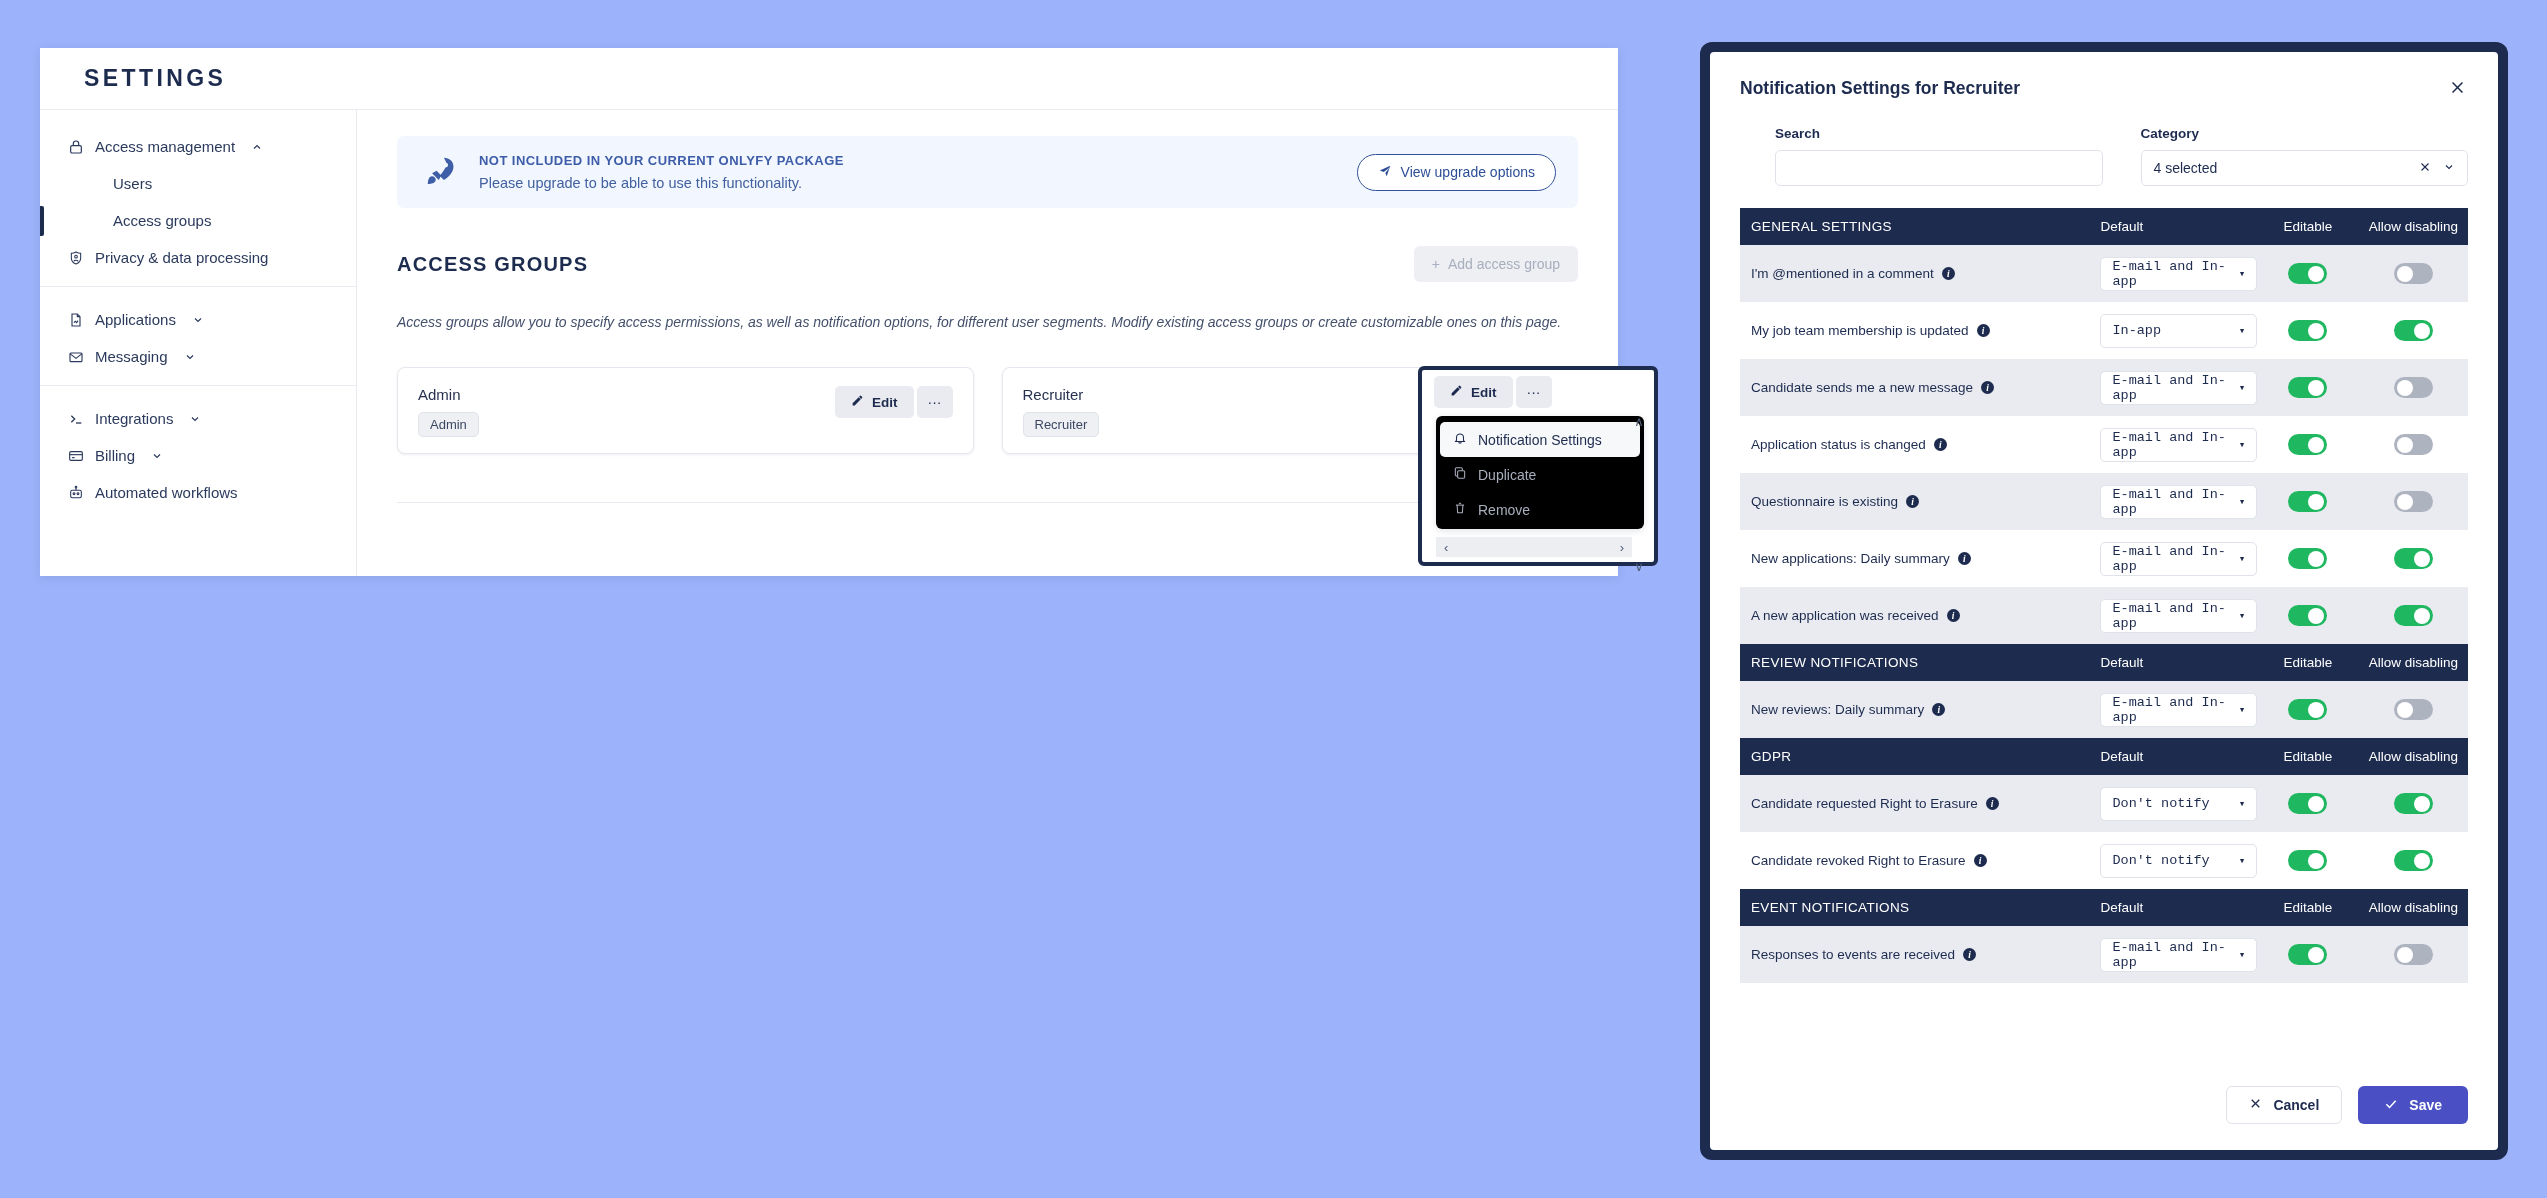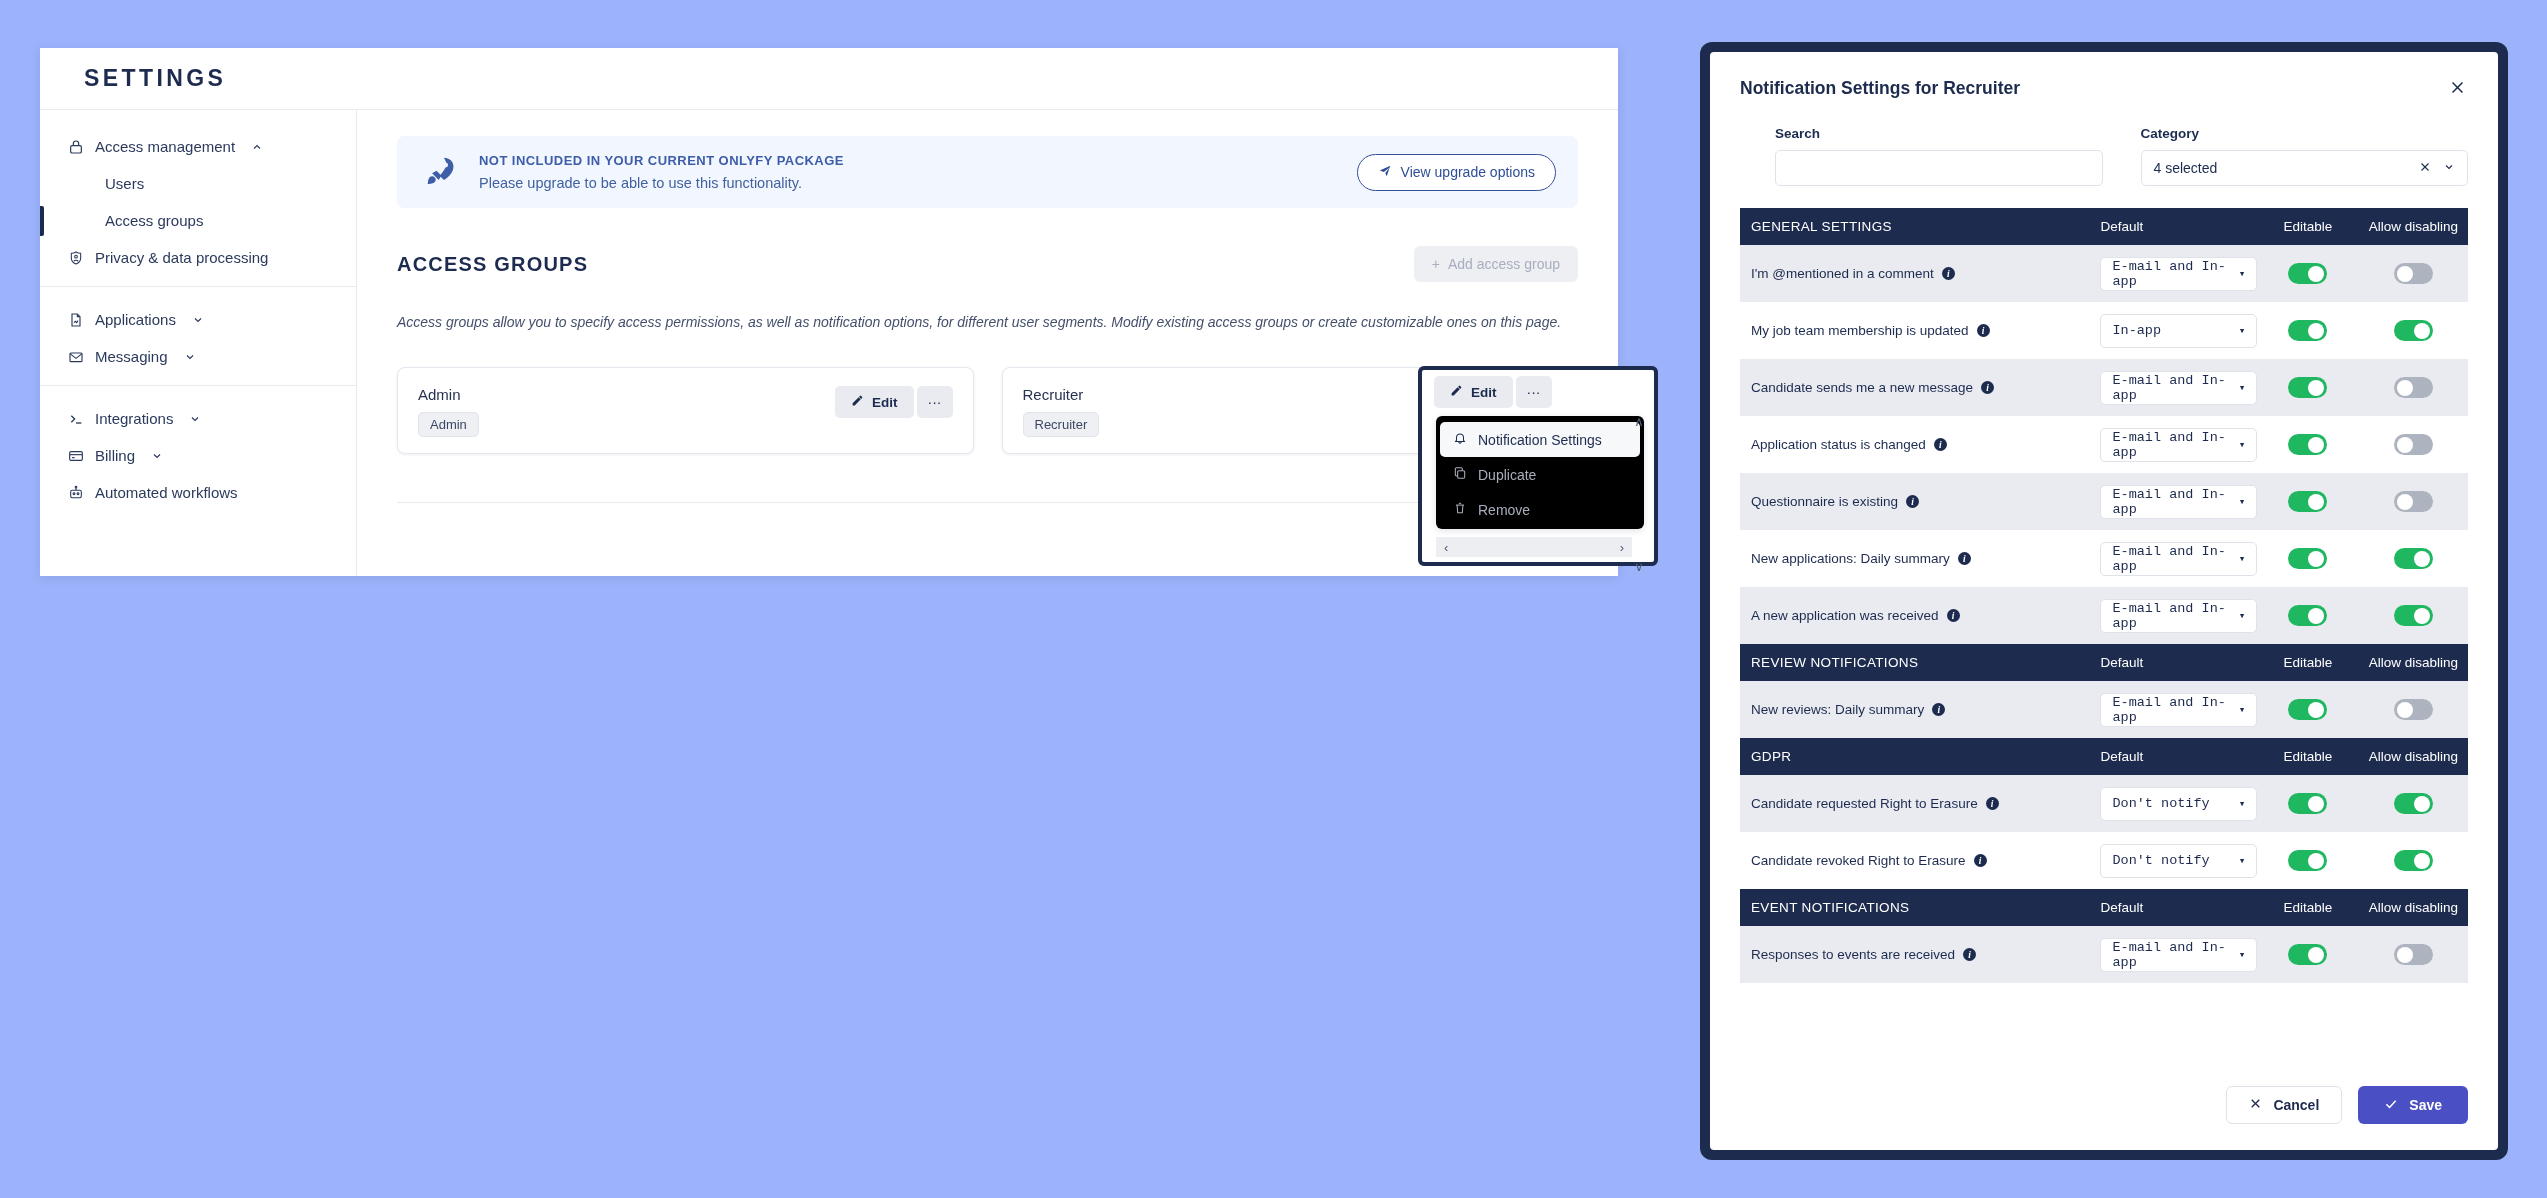--- a/index.html
+++ b/index.html
@@ -39,21 +39,21 @@
   .nav-group { padding: 4px 0 10px 0; }
   .nav-group + .nav-group { border-top: 1px solid #e8eaef; padding-top: 14px; }
   .nav-item {
     display: flex; align-items: center; gap: 10px;
     height: 37px; padding-left: 26px;
     font-size: 15px; color: #2b3a5c; cursor: pointer;
     position: relative;
   }
   .nav-item .ico { width: 19px; height: 19px; flex: 0 0 19px; display:flex; align-items:center; justify-content:center; color:#2b3a5c;}
   .nav-item .chev { margin-left: 6px; display:flex; align-items:center; color:#2b3a5c;}
-  .nav-sub { padding-left: 65px; font-size: 15px; color:#2b3a5c; height:37px; display:flex; align-items:center; cursor:pointer;}
+  .nav-sub { padding-left: 65px; font-size: 15px; color:#2b3a5c; height:37px; display:flex; align-items:center; cursor:pointer;margin-left:8px;}
   .nav-sub.active::before {
     content:""; position:absolute; left:0; width:4px; height:30px;
     background:#1d2b4f; border-radius:0 2px 2px 0;
   }
   .nav-sub-wrap { position: relative; }
 
   
   .main { flex: 1; padding: 26px 40px 0 40px; position: relative; overflow:hidden; }
   .upgrade-banner {
     display:flex; align-items:center; background:#f2f6fe;

